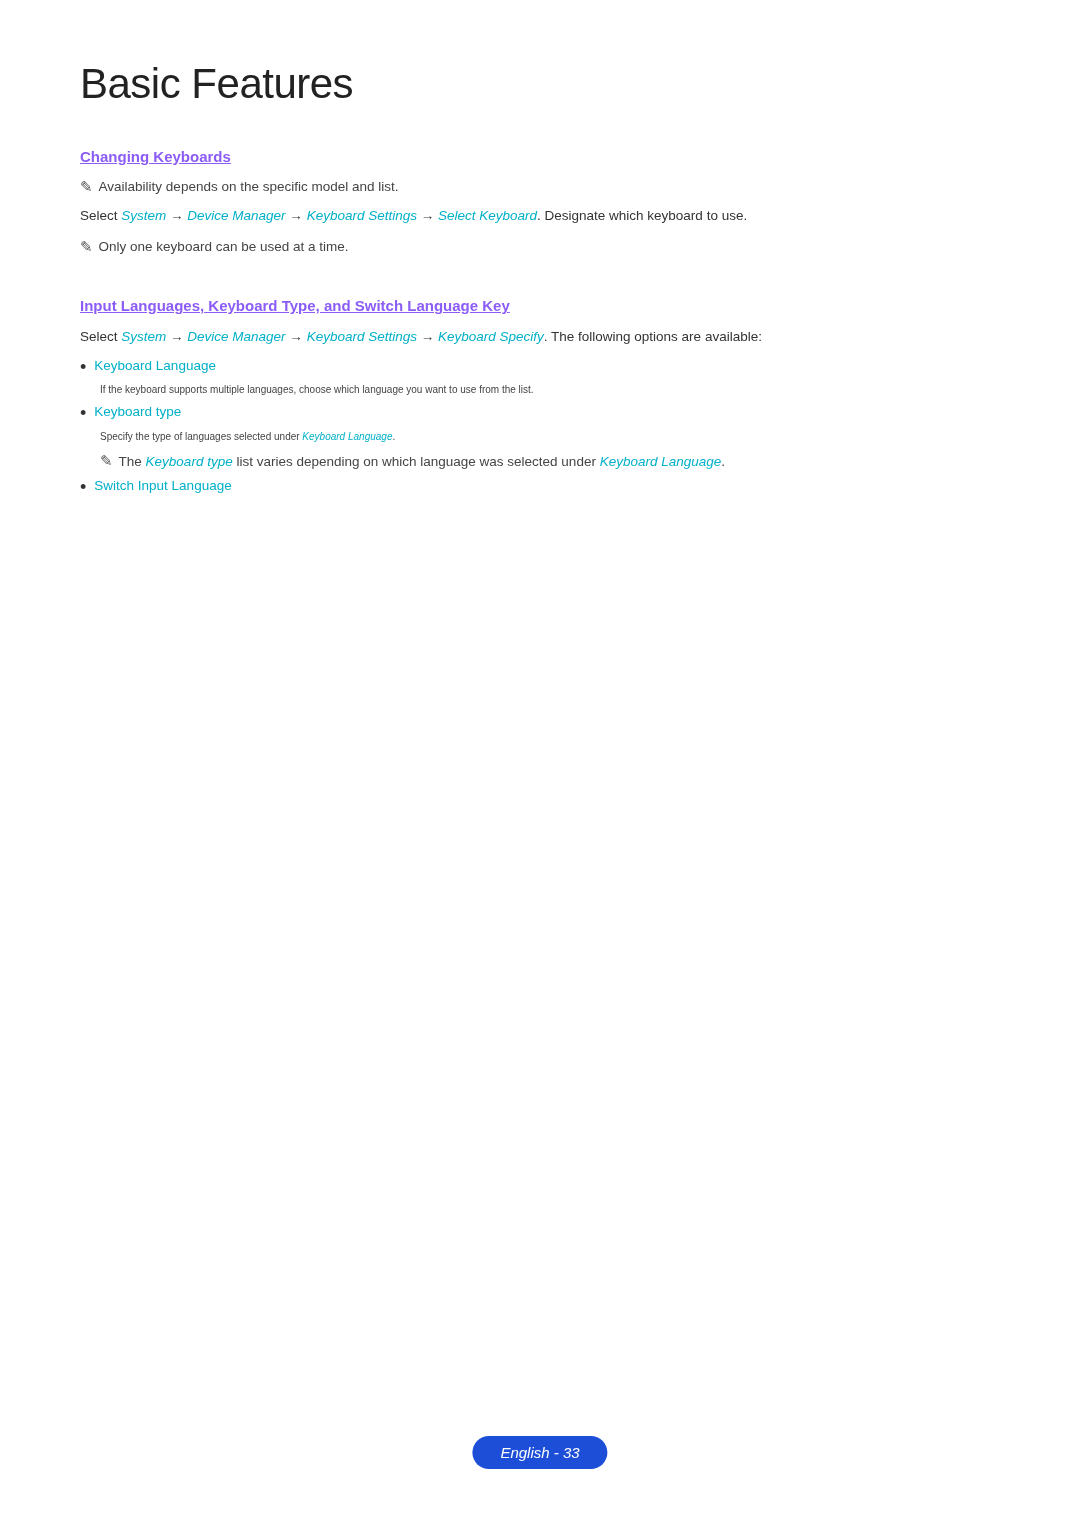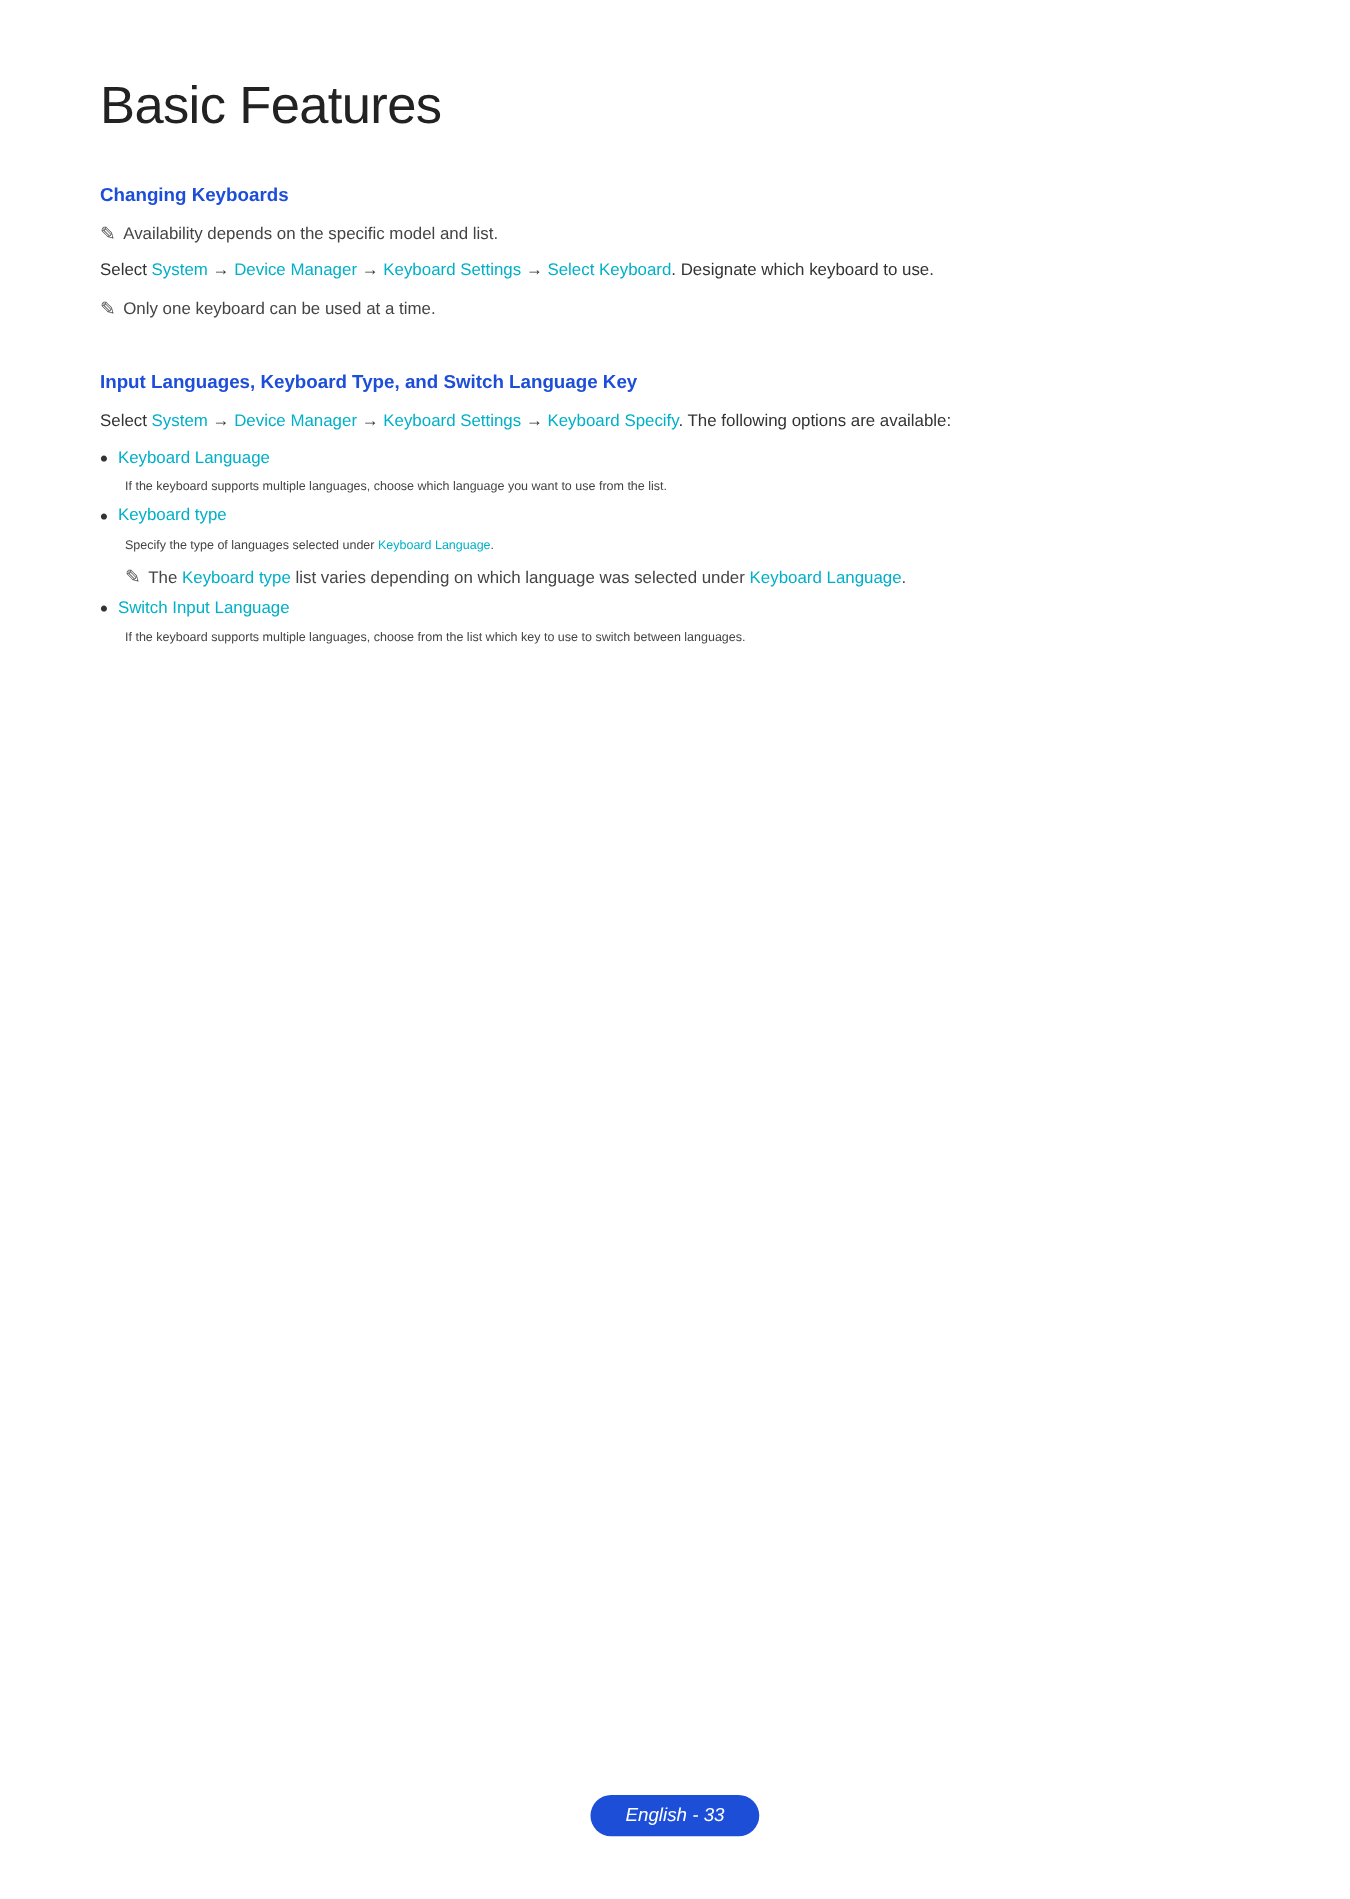--- a/index.html
+++ b/index.html
@@ -31,21 +31,22 @@
       letter-spacing: -0.5px;
     }
 
     .section {
       margin-bottom: 36px;
     }
 
     .section-heading {
       font-size: 15px;
       font-weight: bold;
-      color: #1d4ed8;
+      text-decoration: underline;
+      color: #8b5cf6;
       margin-bottom: 12px;
     }
 
     .note-line {
       display: flex;
       align-items: flex-start;
       gap: 6px;
       margin-bottom: 8px;
       color: #444444;
       font-size: 13.5px;
@@ -65,20 +66,21 @@
     .select-line {
       font-size: 13.5px;
       color: #333;
       margin-bottom: 10px;
       line-height: 1.6;
     }
 
     .link {
       color: #00b0c8;
       text-decoration: none;
+      font-style: italic;
     }
 
     .bullet-list {
       list-style: none;
       padding: 0;
       margin: 0;
     }
 
     .bullet-item {
       display: flex;
@@ -200,20 +202,19 @@
             <span>The </span><a class="link">Keyboard type</a><span> list varies depending on which language was selected under </span><a class="link">Keyboard Language</a><span>.</span>
           </span>
         </div>
       </li>
 
       <li>
         <div class="bullet-item">
           <span class="bullet-dot">•</span>
           <a class="bullet-link">Switch Input Language</a>
         </div>
-        <div class="bullet-description">If the keyboard supports multiple languages, choose from the list which key to use to switch between languages.</div>
       </li>
     </ul>
   </div>
 
 </div>
 
 <div class="page-footer">English - 33</div>
 
 </body></html>

